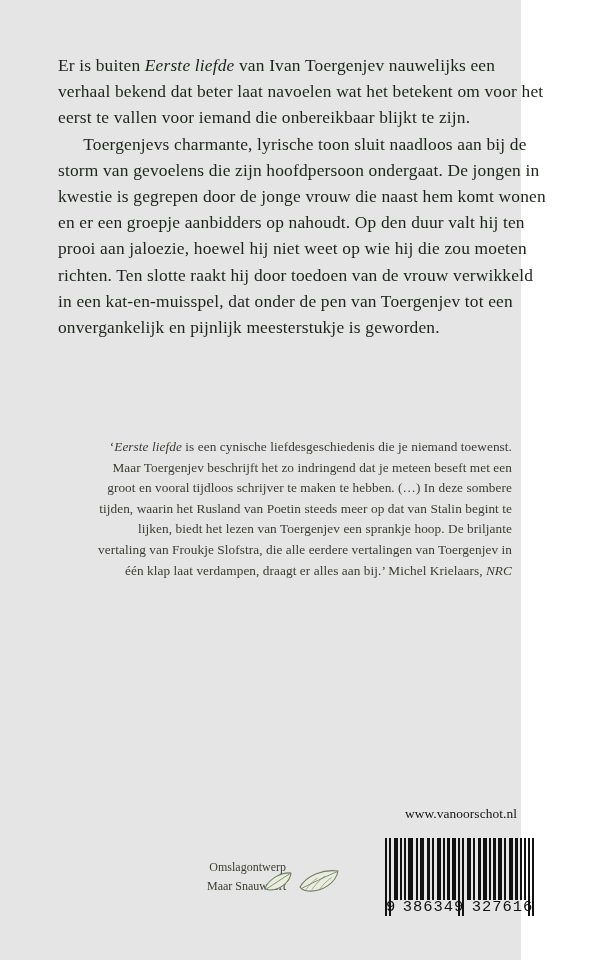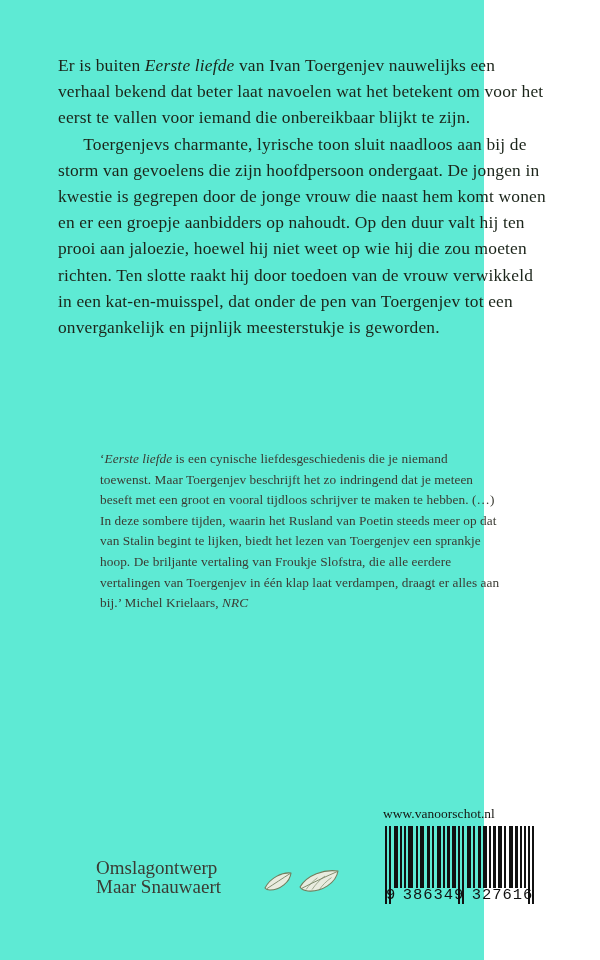--- a/index.html
+++ b/index.html
@@ -10,23 +10,23 @@
     width: 600px;
     height: 960px;
     background: #ffffff;
     font-family: "Liberation Serif", "DejaVu Serif", serif;
     overflow: hidden;
     position: relative;
   }
 
   .page {
     position: relative;
-    width: 484px;
+    width: 521px;
     height: 960px;
-    background: #5eead4;
+    background: #e5e5e5;
   }
 
   
   .blurb {
     position: absolute;
     left: 58px;
     top: 52px;
     width: 492px;
     color: #1b2419;
     font-size: 17.4px;
@@ -50,36 +50,37 @@
     left: 88px;
     top: 437px;
     width: 424px;
     color: #3b3b33;
     font-size: 13.3px;
     line-height: 20.6px;
     text-align: left;
     letter-spacing: 0.005em;
   }
   .quote p {
-    margin: 12px;
+    margin: 0;
+    text-align: right;
   }
   .quote em {
     font-style: italic;
   }
 
   
   .credits {
     position: absolute;
     left: 96px;
     top: 858px;
     width: 190px;
     color: #3b3b33;
-    font-size: 19px;
+    font-size: 12px;
     line-height: 19.4px;
-    text-align: left;
+    text-align: right;
   }
   .credits div { margin: 0; }
 
   
   .leaves {
     position: absolute;
     left: 262px;
     top: 860px;
     width: 84px;
     height: 40px;
@@ -89,23 +90,23 @@
   .barcode-block {
     position: absolute;
     left: 383px;
     top: 806px;
     width: 156px;
   }
   .barcode-url {
     font-size: 13.4px;
     line-height: 16px;
     color: #14140f;
-    text-align: left;
+    text-align: center;
     letter-spacing: 0.005em;
-    margin-bottom: 4px;
+    margin-bottom: 16px;
   }
   .barcode {
     position: relative;
     width: 152px;
     height: 78px;
     margin: 0 auto;
   }
   .bars {
     position: absolute;
     left: 0;

